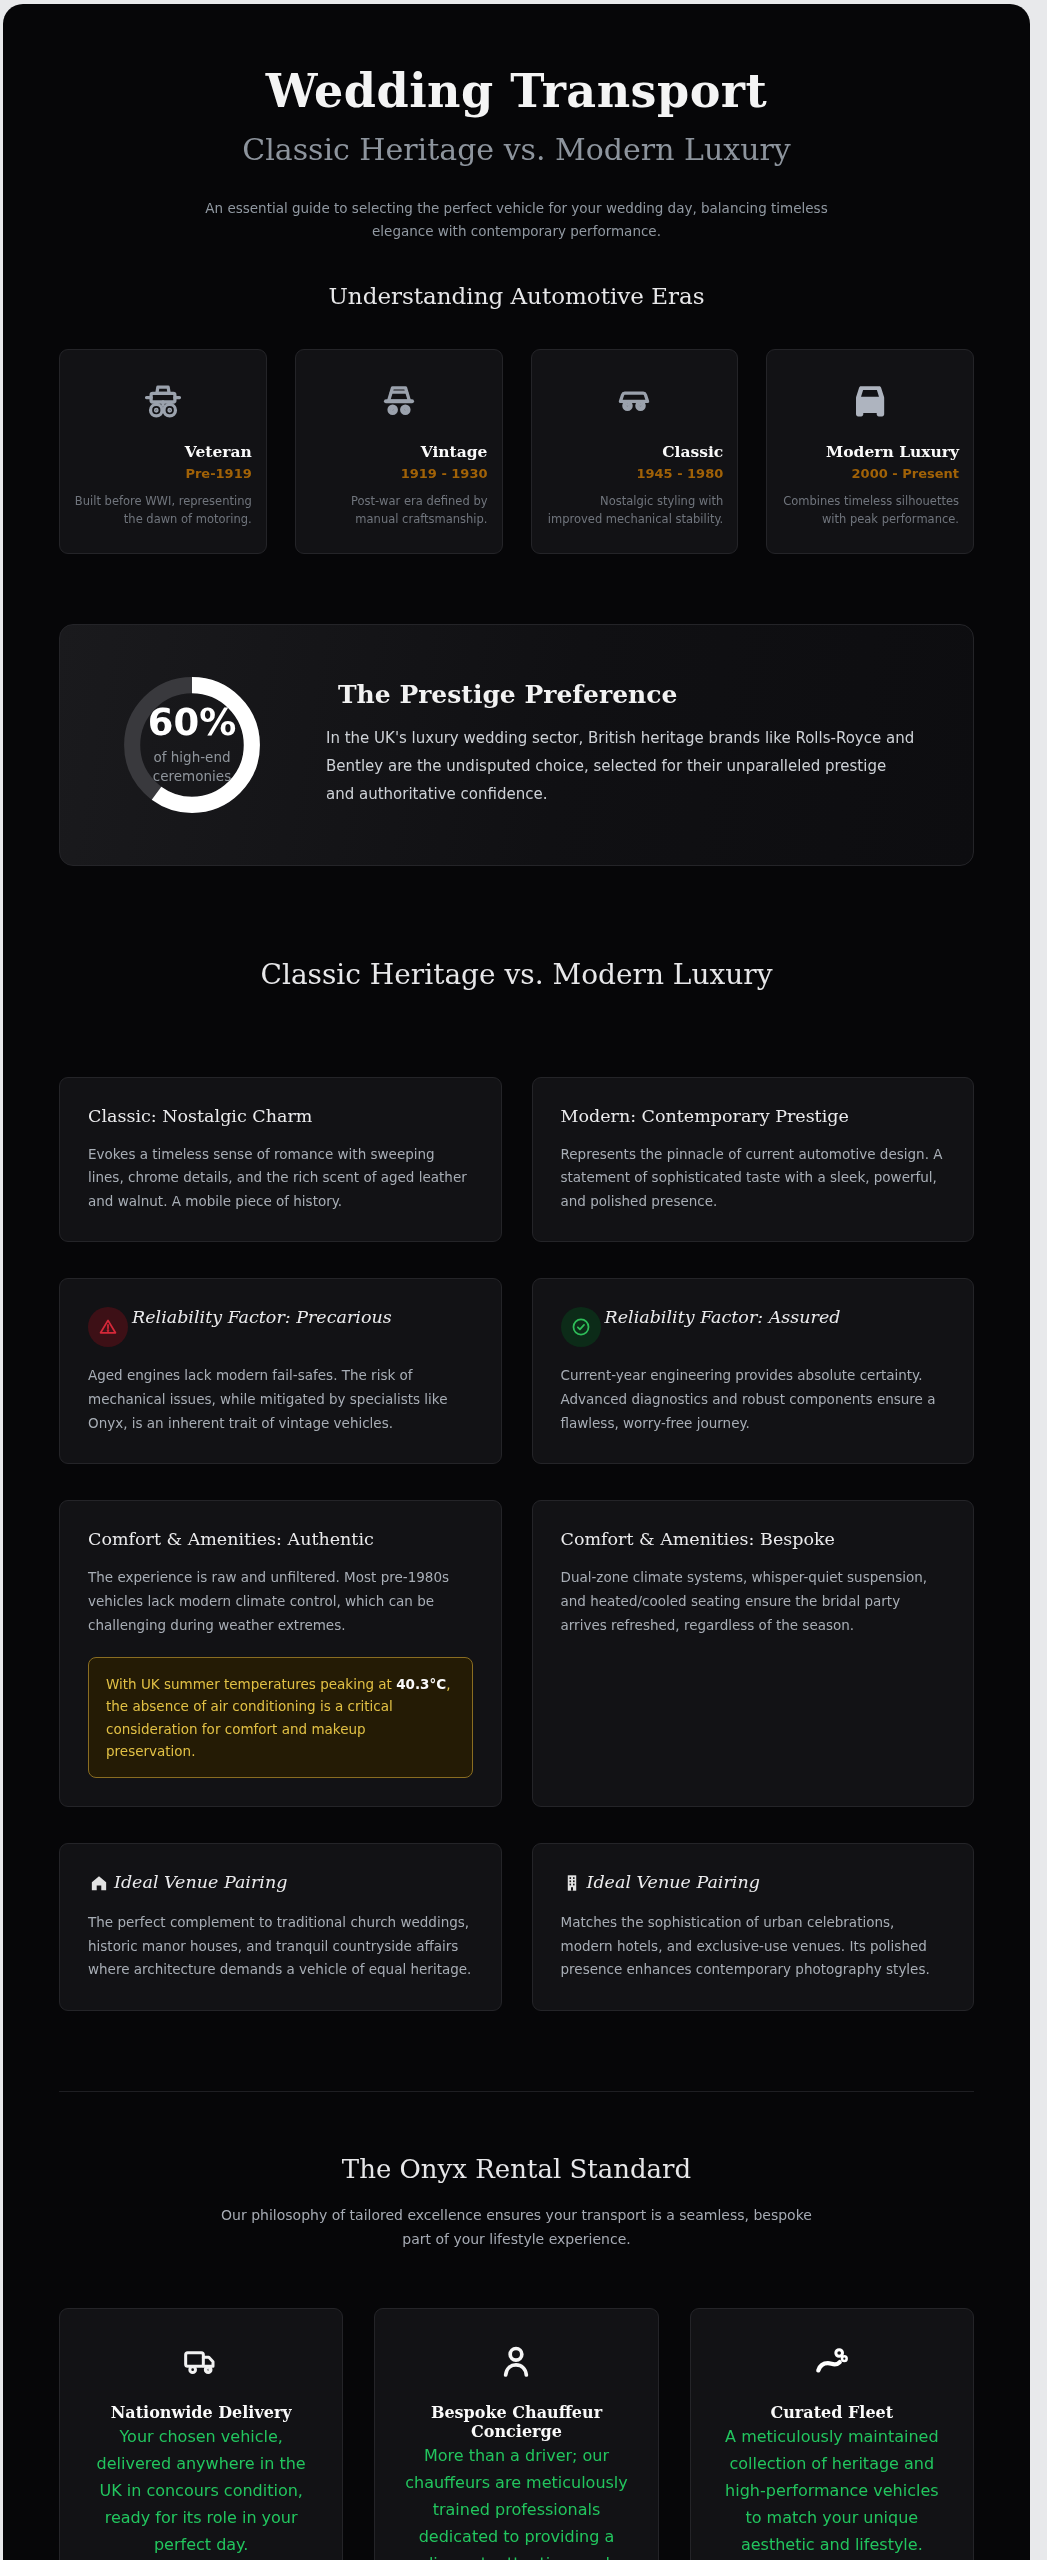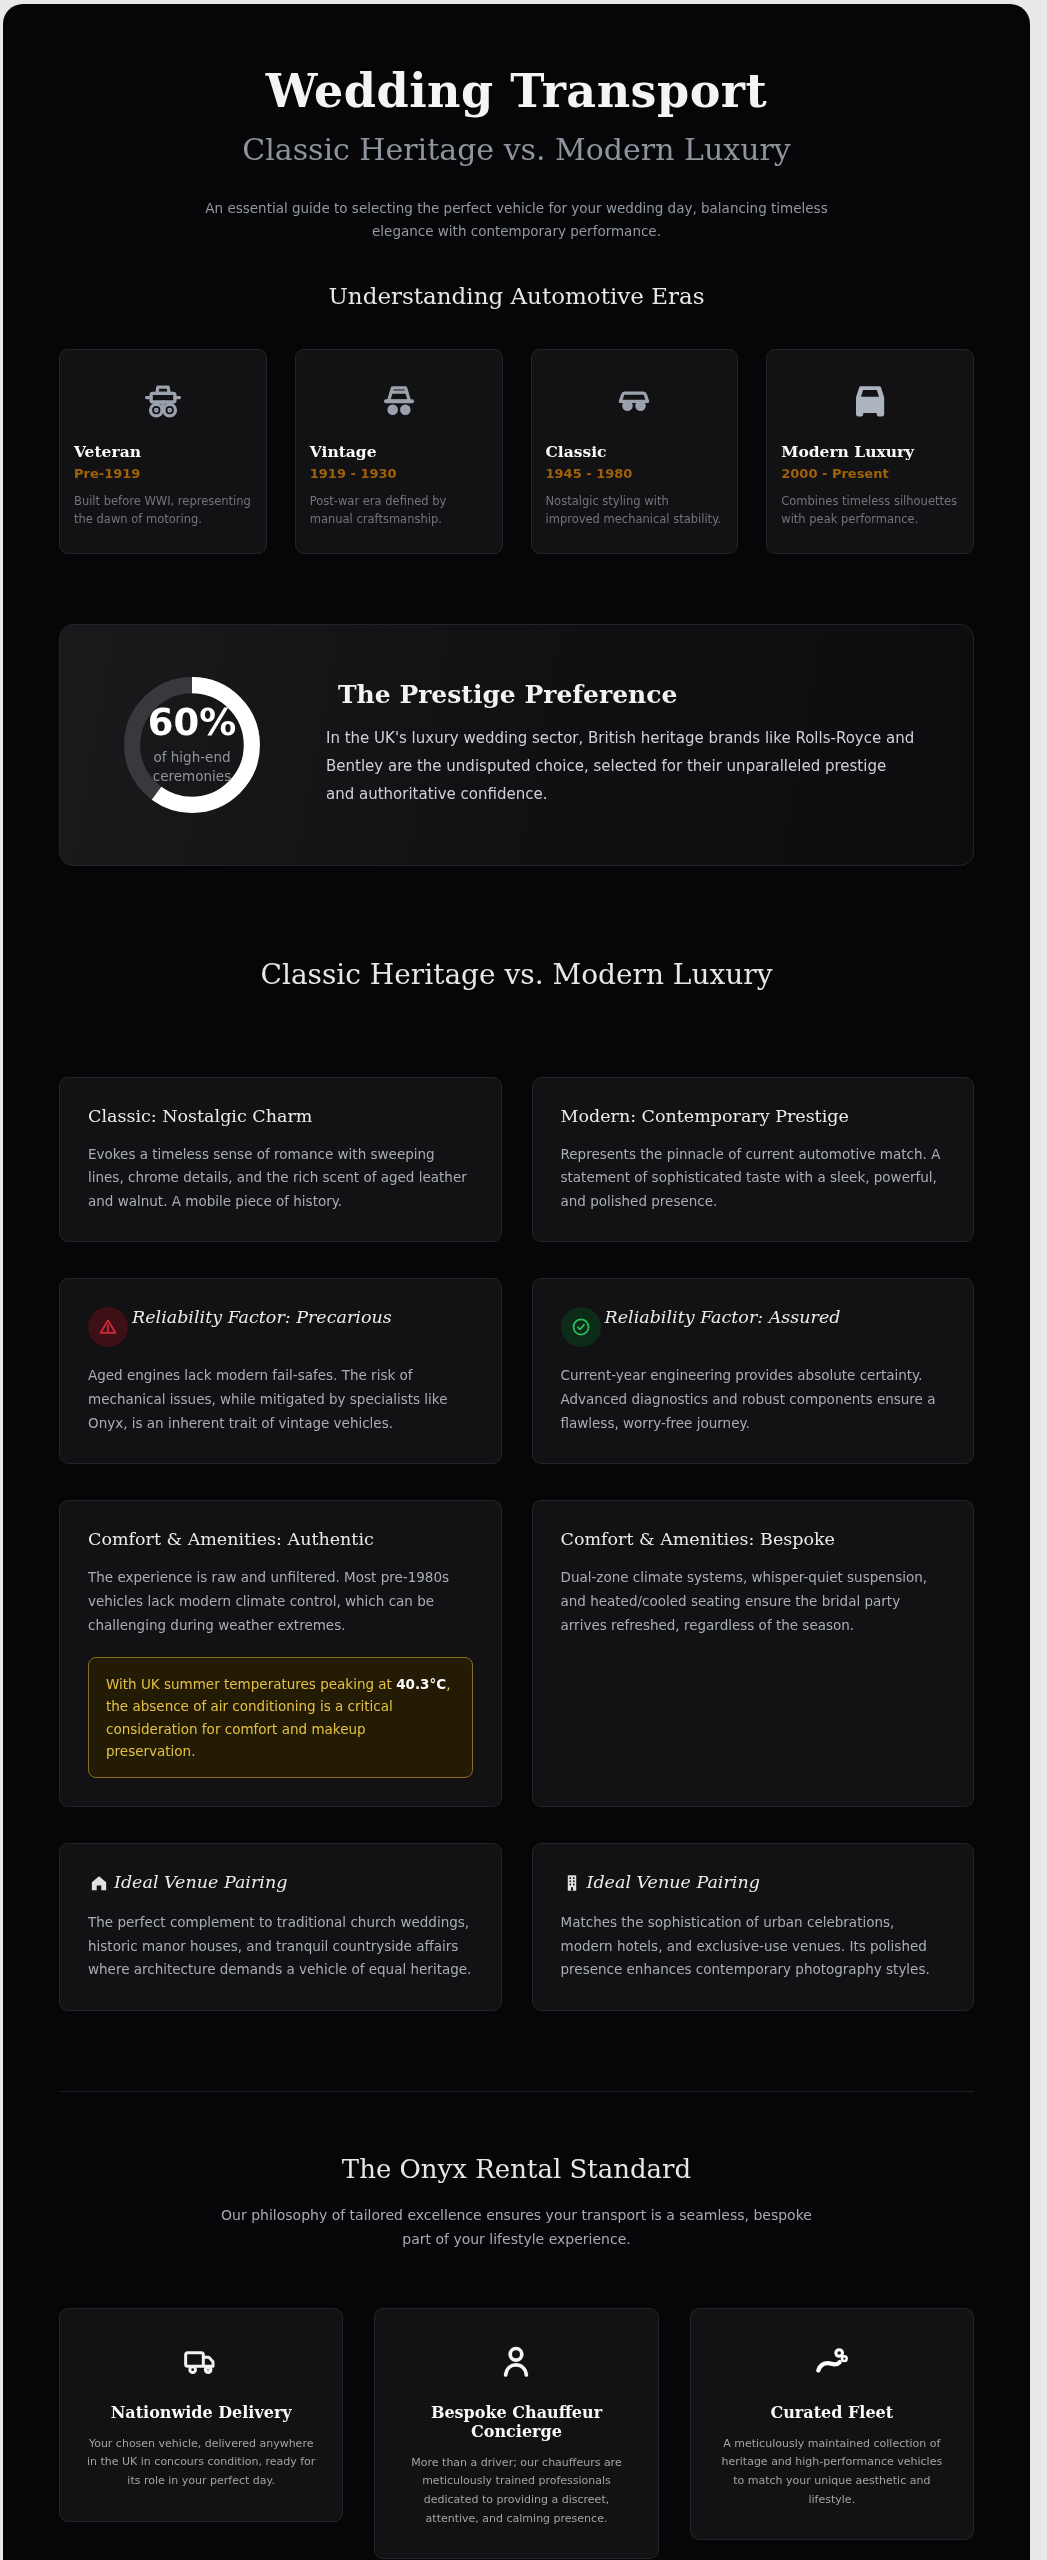--- a/index.html
+++ b/index.html
@@ -7,21 +7,21 @@
   .page{background:#060608;border-radius:20px;margin:4px 17px 14px 3px;padding:34px 56px 26px;color:#e8e8ea;overflow:hidden;}
   
   .hero{text-align:center;}
   .hero h1{font-family:"DejaVu Serif","Liberation Serif",serif;font-size:46px;font-weight:700;color:#f4f4f4;margin:26px 0 14px;letter-spacing:.5px;}
   .hero h2{font-family:"DejaVu Serif","Liberation Serif",serif;font-size:30px;font-weight:400;color:#8d949d;margin:0 0 30px;}
   .hero p{font-size:13.5px;line-height:1.7;color:#9199a2;max-width:640px;margin:0 auto;}
   
   .section-title{font-family:"DejaVu Serif","Liberation Serif",serif;text-align:center;font-weight:400;color:#e7e7e9;}
   .eras-title{font-size:23px;margin:40px 0 40px;}
   .era-grid{display:grid;grid-template-columns:repeat(4,1fr);gap:28px;}
-  .era-card{background:#121215;border:1px solid #242428;border-radius:9px;text-align:left;padding:28px 14px 24px;}
+  .era-card{background:#121215;border:1px solid #242428;border-radius:9px;text-align:right;padding:28px 14px 24px;}
   .era-icon{height:48px;display:flex;align-items:center;justify-content:center;}
   .era-icon svg{width:46px;height:46px;}
   .era-card h4{font-family:"DejaVu Serif","Liberation Serif",serif;font-size:15.5px;color:#fafafa;margin:16px 0 0;}
   .era-years{font-size:13px;font-weight:700;color:#a16207;margin-top:5px;}
   .era-desc{font-size:11.5px;line-height:1.55;color:#70757d;margin-top:12px;}
   
   .prestige{margin-top:70px;background:linear-gradient(100deg,#1a1a1d 0%,#101013 55%,#0d0d10 100%);border:1px solid #242428;border-radius:14px;padding:44px 56px;display:flex;align-items:center;gap:58px;}
   .donut-wrap{position:relative;width:152px;height:152px;flex:none;}
   .donut-wrap svg{width:152px;height:152px;transform:rotate(-90deg);}
   .donut-center{position:absolute;inset:0;display:flex;flex-direction:column;align-items:center;justify-content:center;text-align:center;}
@@ -46,21 +46,21 @@
   .callout b{color:#fafafa;font-weight:700;}
   
   .divider{border:none;border-top:1px solid #1e1e22;margin:80px 0 0;}
   .std-title{font-size:26px;margin:62px 0 0;}
   .std-sub{font-size:14px;line-height:1.7;color:#a6abb4;text-align:center;max-width:620px;margin:20px auto 0;}
   .std-grid{display:grid;grid-template-columns:repeat(3,1fr);gap:31px;margin-top:56px;align-items:start;}
   .std-card{background:#121215;border:1px solid #242428;border-radius:9px;text-align:center;padding:32px 24px 30px;}
   .std-icon{height:42px;display:flex;align-items:center;justify-content:center;}
   .std-icon svg{width:40px;height:40px;}
   .std-card h4{font-family:"DejaVu Serif","Liberation Serif",serif;font-size:16px;color:#fafafa;margin:20px 0 0;}
-  .std-card .body{font-size:11px;line-height:1.7;color:#a3a3a3;margin-top:13px;}
+  .std-card .body{font-size:16px;line-height:1.7;color:#22c55e;margin-top:1px;}
 </style>
 </head>
 <body>
 
 <div class="page">
 
   <header class="hero">
     <h1>Wedding Transport</h1>
     <h2>Classic Heritage vs. Modern Luxury</h2>
     <p>An essential guide to selecting the perfect vehicle for your wedding day, balancing timeless elegance with contemporary performance.</p>
@@ -153,21 +153,21 @@
 
   <h3 class="section-title vs-title">Classic Heritage vs. Modern Luxury</h3>
   <div class="vs-grid">
 
     <div class="vs-card">
       <h4>Classic: Nostalgic Charm</h4>
       <div class="body">Evokes a timeless sense of romance with sweeping lines, chrome details, and the rich scent of aged leather and walnut. A mobile piece of history.</div>
     </div>
     <div class="vs-card">
       <h4>Modern: Contemporary Prestige</h4>
-      <div class="body">Represents the pinnacle of current automotive match. A statement of sophisticated taste with a sleek, powerful, and polished presence.</div>
+      <div class="body">Represents the pinnacle of current automotive design. A statement of sophisticated taste with a sleek, powerful, and polished presence.</div>
     </div>
 
     <div class="vs-card">
       <div class="title-row">
         <span class="badge red">
           <svg viewBox="0 0 24 24" fill="none" stroke="#d62839" stroke-width="1.9" stroke-linecap="round" stroke-linejoin="round">
             <path d="M12 4.8 3.9 18.3 h16.2 Z"></path>
             <path d="M12 9.8 v3.6"></path>
             <circle cx="12" cy="15.9" r="0.5" fill="#d62839"></circle>
           </svg>

